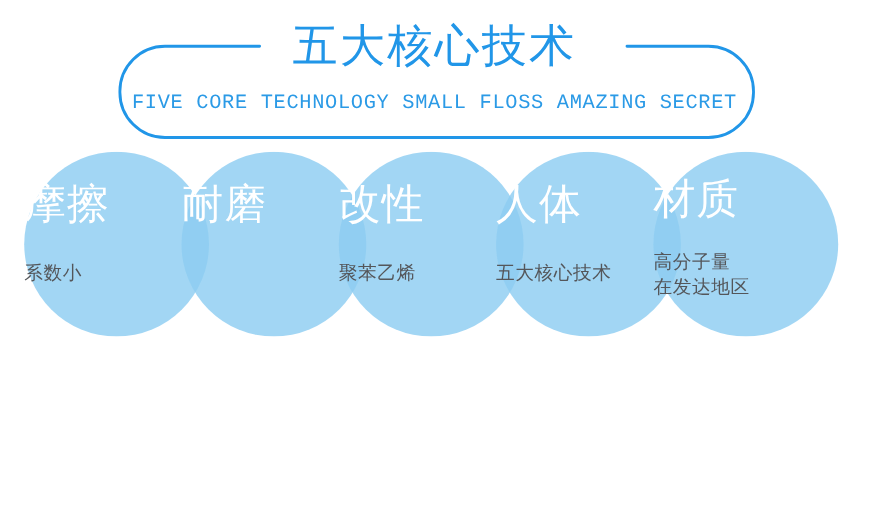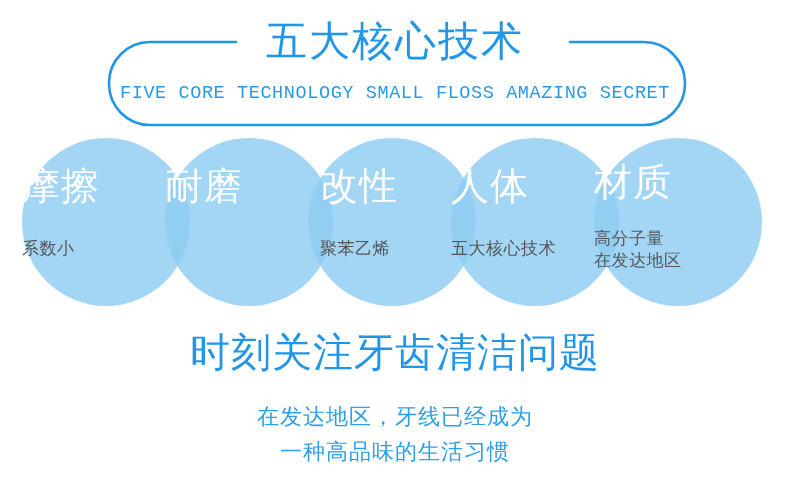--- a/index.html
+++ b/index.html
@@ -176,38 +176,33 @@
 
     <div class="circle-label" style="left:22px;">
       <div class="main">摩擦</div>
       <div class="sub">系数小</div>
     </div>
 
     <div class="circle-label" style="left:165px;">
       <div class="main">耐磨</div>
     </div>
 
-    <div class="circle-label" style="left:320px;">
+    <div class="circle-label" style="left:308px;">
       <div class="main">改性</div>
       <div class="sub">聚苯乙烯</div>
     </div>
 
     <div class="circle-label" style="left:451px;">
       <div class="main">人体</div>
       <div class="sub">五大核心技术</div>
     </div>
 
     <div class="circle-label two-line" style="left:594px;">
       <div class="main">材质</div>
       <div class="sub">
         <span>高分子量</span><br>
         <span>在发达地区</span>
       </div>
     </div>
   </div>
 
-  <div class="footer">
-    <div class="footer-headline">时刻关注牙齿清洁问题</div>
-    <div class="footer-line footer-line-1">在发达地区，牙线已经成为</div>
-    <div class="footer-line footer-line-2">一种高品味的生活习惯</div>
-  </div>
 
 </div>
 
 </body></html>

